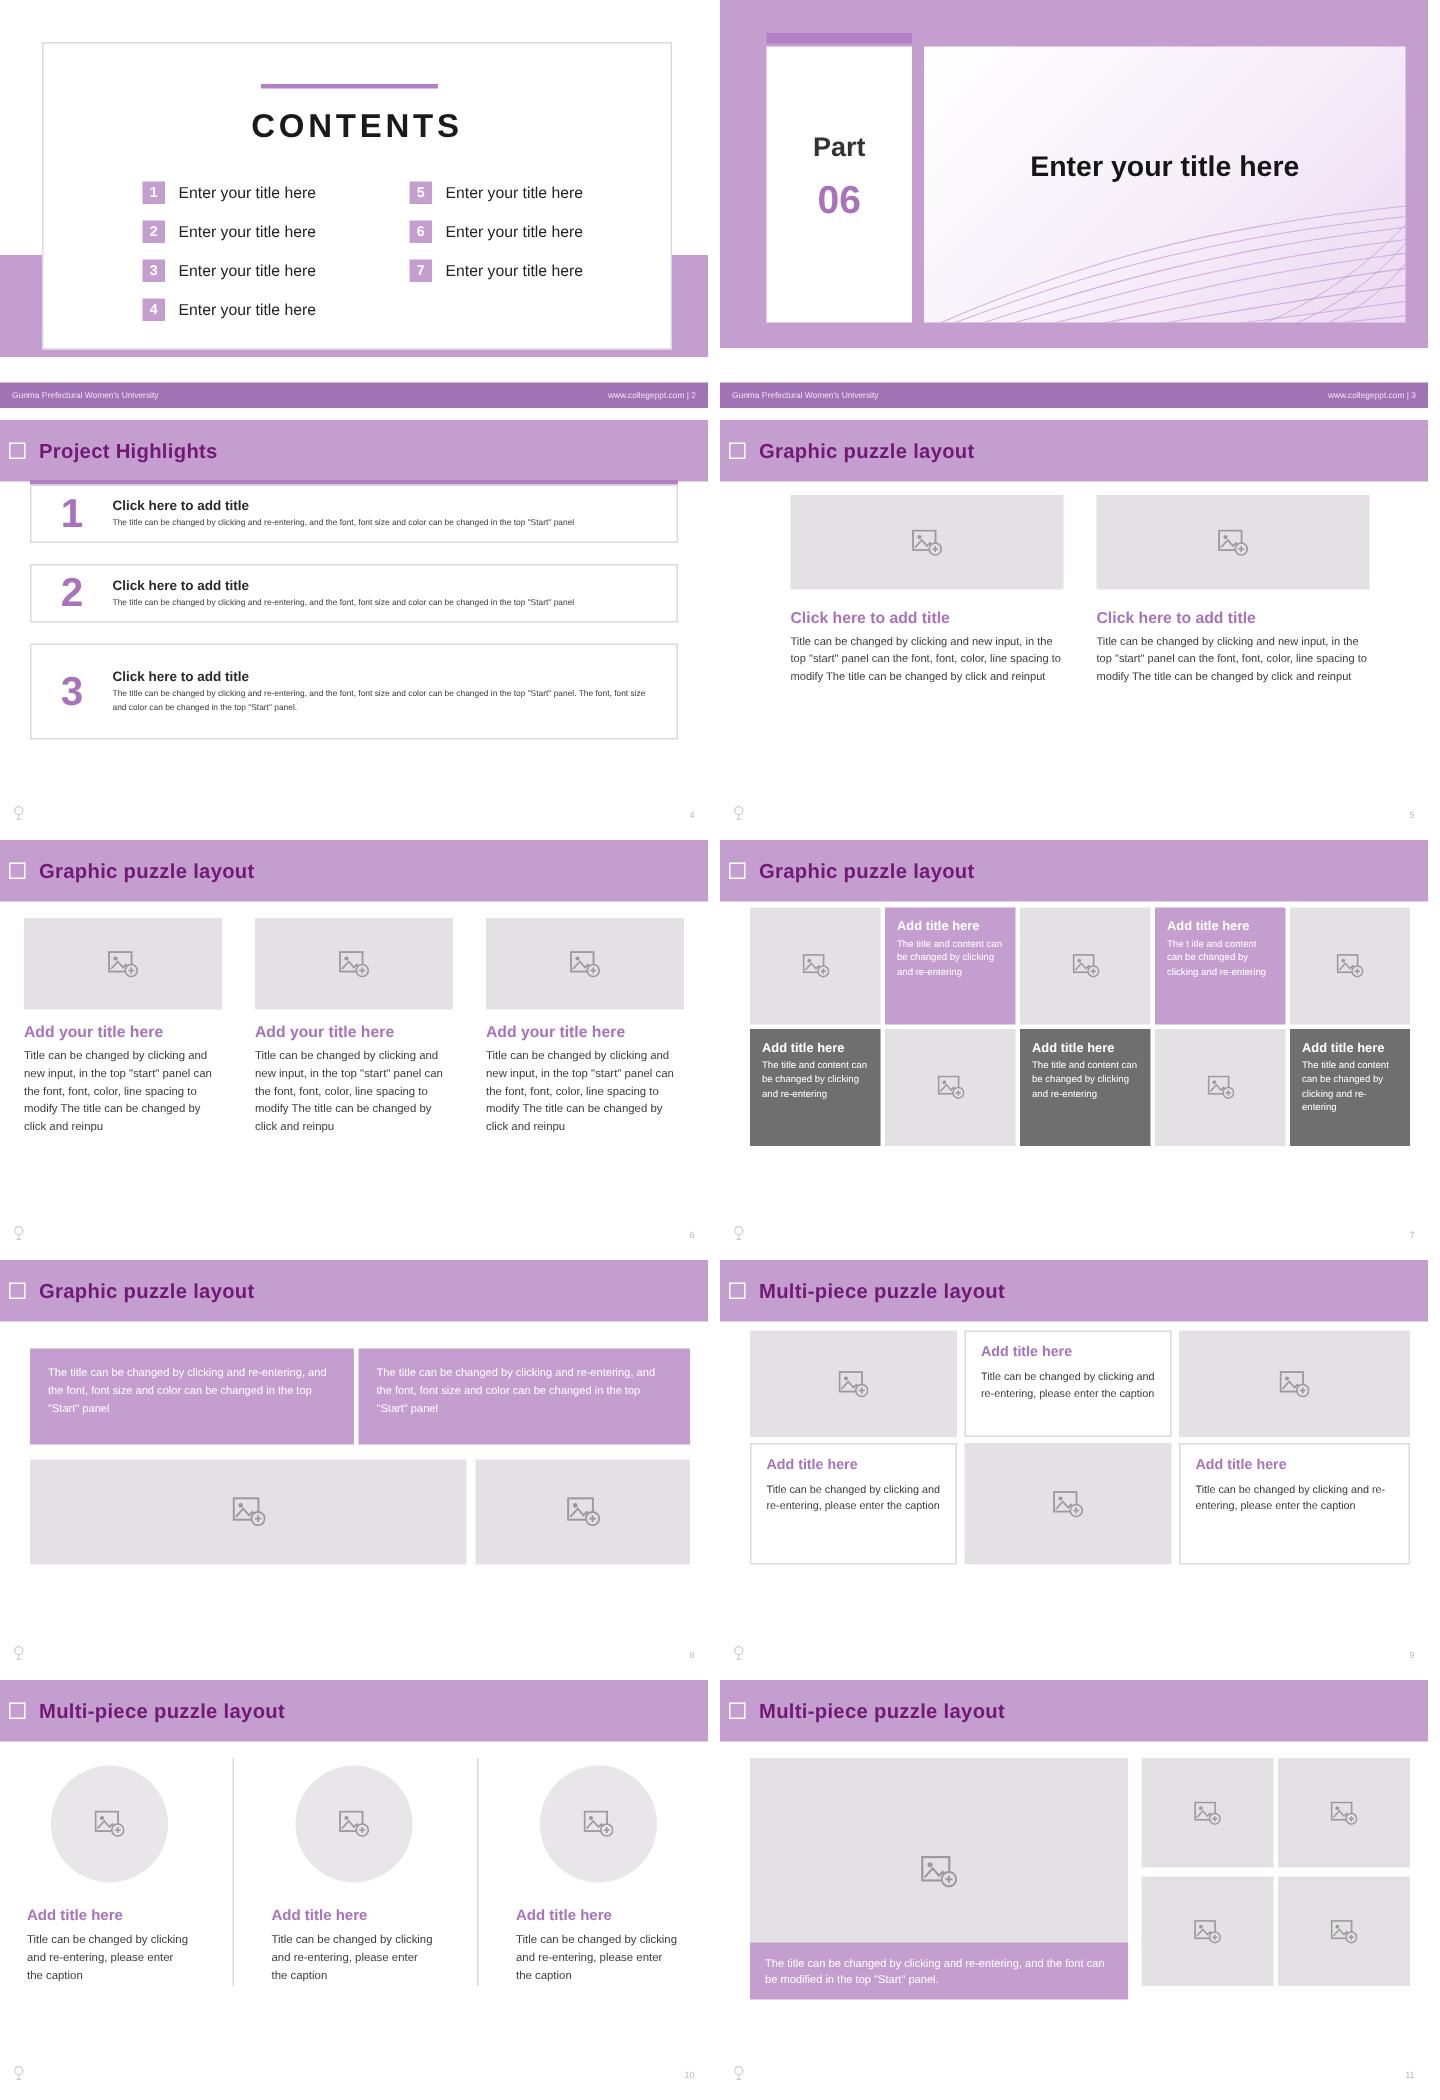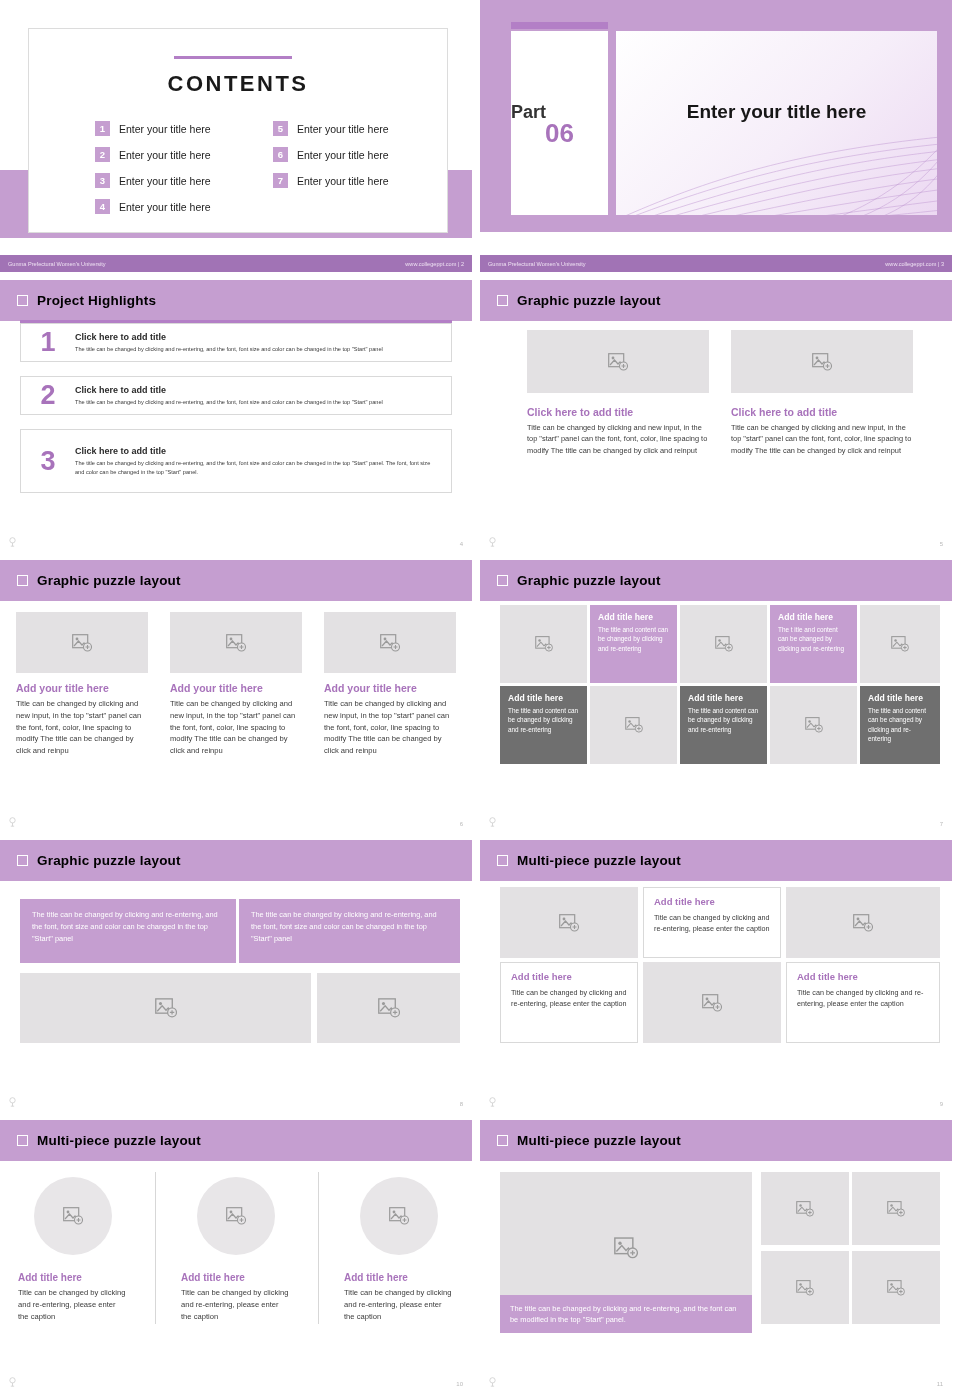--- a/index.html
+++ b/index.html
@@ -21,22 +21,22 @@
     overflow: hidden;
     border-bottom: 8px solid #ffffff;
     border-right: 8px solid #ffffff;
   }
 
   
   .hdr {
     position: absolute; top: 0; left: 0; right: 0; height: 41px;
     background: #c59ed0;
     display: flex; align-items: center;
-    padding-left: 17px;
-    color: #000000;
+    padding-left: 6px;
+    color: #701a75;
   }
   .hdr .sq {
     width: 11px; height: 11px; border: 1.5px solid #ffffff;
     margin-right: 9px; flex: none;
   }
   .hdr .t { font-size: 13.5px; font-weight: bold; letter-spacing: .2px; }
 
   
   .pgnum { position: absolute; right: 9px; bottom: 5px; font-size: 6px; color: #b9b9b9; }
   .blogo { position: absolute; left: 8px; bottom: 5px; width: 9px; height: 10px; }
@@ -69,21 +69,21 @@
   .s1 .lbl { font-size: 10.5px; color:#222; }
   .s1 .foot { position:absolute; left:0; right:0; bottom:0; height:17px; background:#a173b5;
               display:flex; align-items:center; color:#efe2f3; font-size:5.6px; padding: 0 8px; }
   .s1 .foot .right { margin-left:auto; }
 
   
   .s2 { background:#ffffff; }
   .s2 .band { position:absolute; left:0; right:0; top:0; bottom:40px; background:#c59ed0; }
   .s2 .whitebox { position:absolute; left:31px; top:31px; width:97px; bottom:57px; background:#ffffff; }
   .s2 .vline { position:absolute; left:31px; top:22px; width:97px; height:7px; background:#b37fc6; }
-  .s2 .part { position:absolute; left:31px; top:102px; width:97px; text-align:left;
+  .s2 .part { position:absolute; left:31px; top:88px; width:97px; text-align:center;
               font-size: 18px; font-weight:bold; color:#333; }
   .s2 .num01 { position:absolute; left:31px; top:118px; width:97px; text-align:center;
                font-size: 26px; font-weight:bold; color:#a873bb; }
   .s2 .right {
     position:absolute; left:136px; top:31px; right:15px; bottom:57px;
     background: linear-gradient(135deg,#ffffff 0%, #f6eef9 55%, #ecd9f2 100%);
     overflow:hidden;
   }
   .s2 .right h2 { position:absolute; top:70px; left:0; right:0; text-align:center;
                   font-size: 19px; font-weight:bold; color:#161616; }

